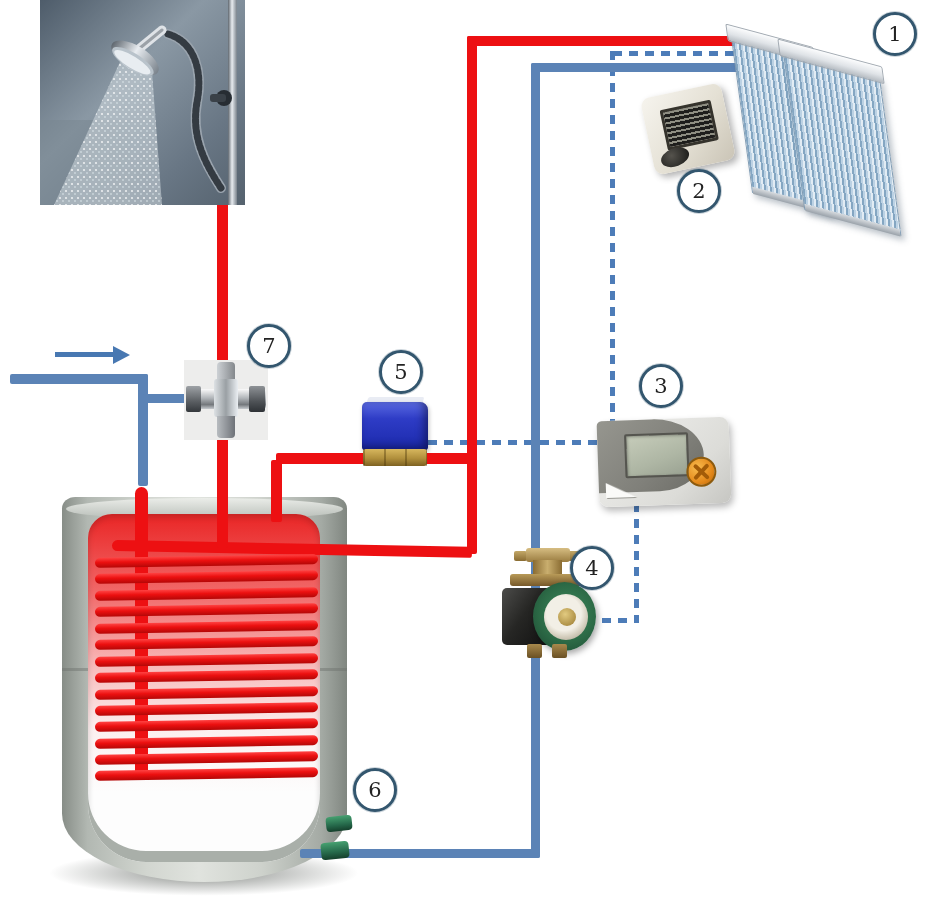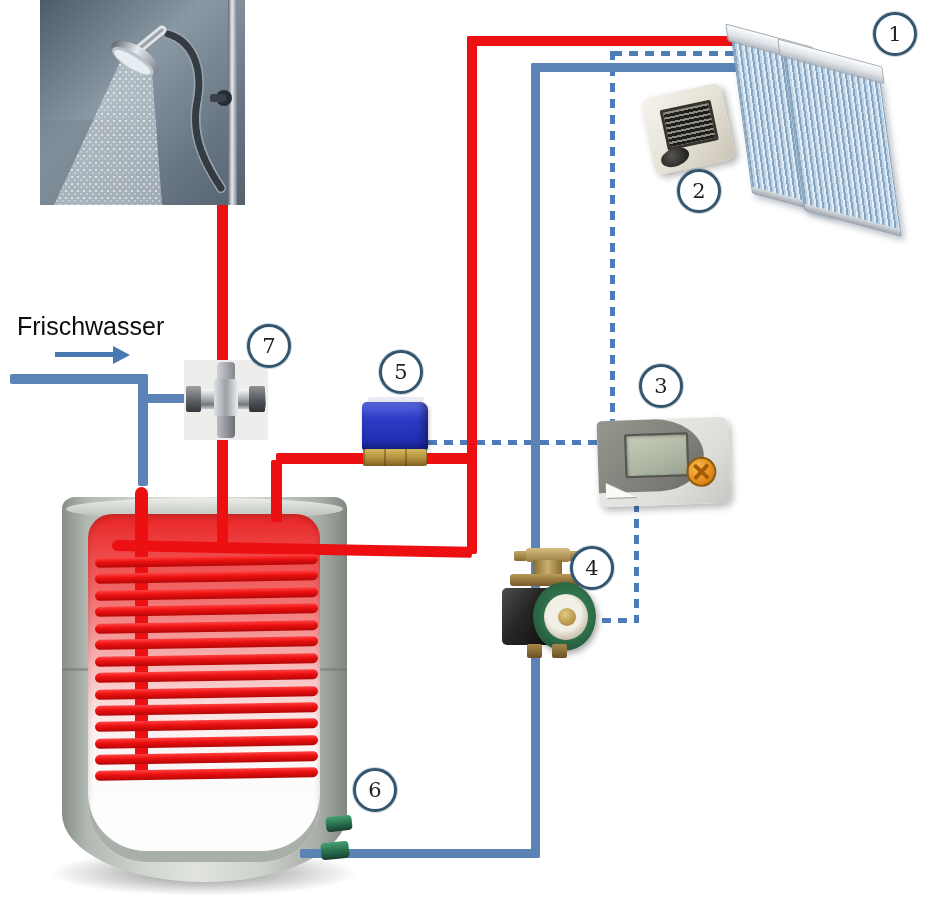--- a/index.html
+++ b/index.html
@@ -169,21 +169,20 @@
   <div class="coil" style="top:638px;"></div>
   <div class="coil" style="top:655px;"></div>
   <div class="coil" style="top:671px;"></div>
   <div class="coil" style="top:688px;"></div>
   <div class="coil" style="top:704px;"></div>
   <div class="coil" style="top:720px;"></div>
   <div class="coil" style="top:737px;"></div>
   <div class="coil" style="top:753px;"></div>
   <div class="coil" style="top:769px;"></div>
 
-  <div class="fw-label">Frischwasser</div>
   <div class="fw-arrow-line"></div>
   <div class="fw-arrow-head"></div>
 
   <div class="shower">
     <svg width="205" height="205" viewBox="0 0 205 205">
       <defs>
         <linearGradient id="bg" x1="0" y1="0" x2="1" y2="1">
           <stop offset="0" stop-color="#4e5c6a"></stop>
             <stop offset="0.4" stop-color="#8a98a4"></stop>
           <stop offset="0.75" stop-color="#687684"></stop>

